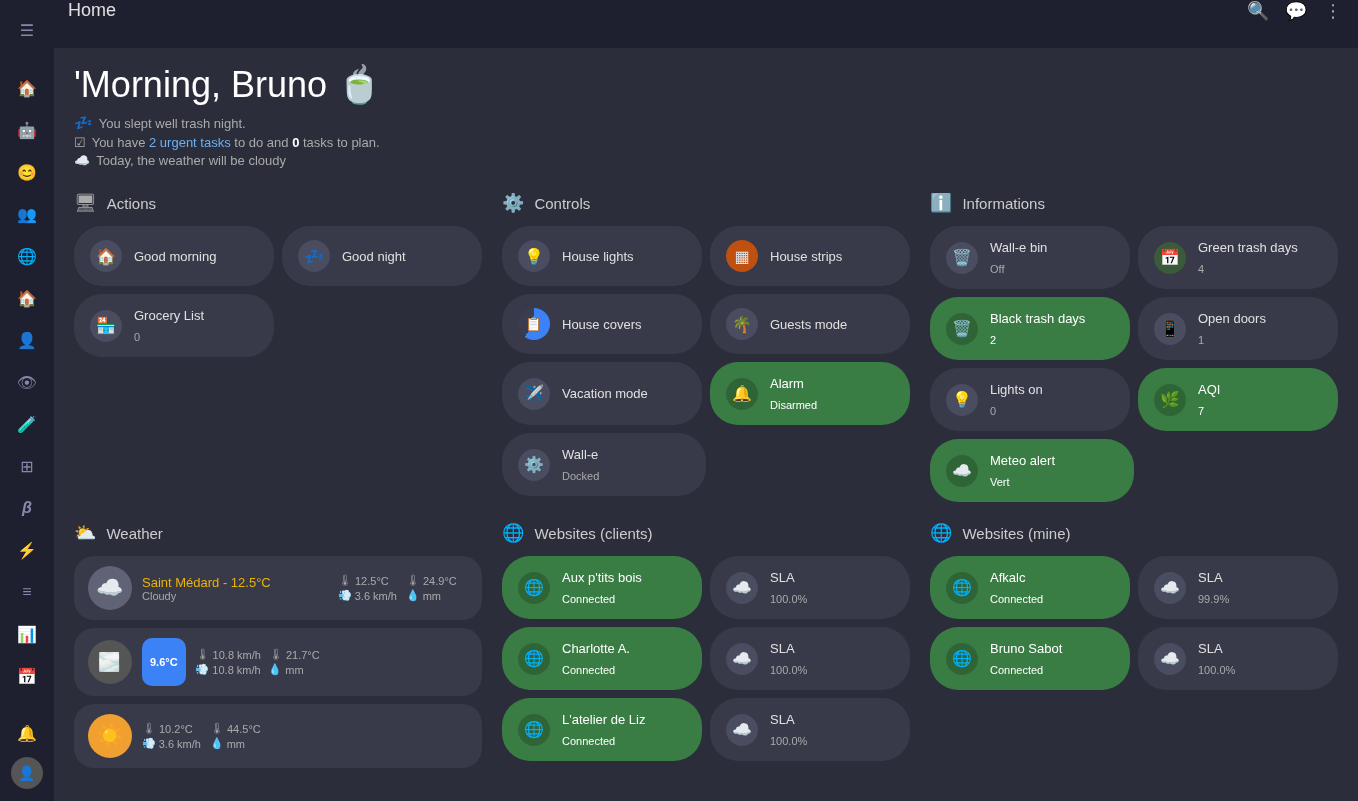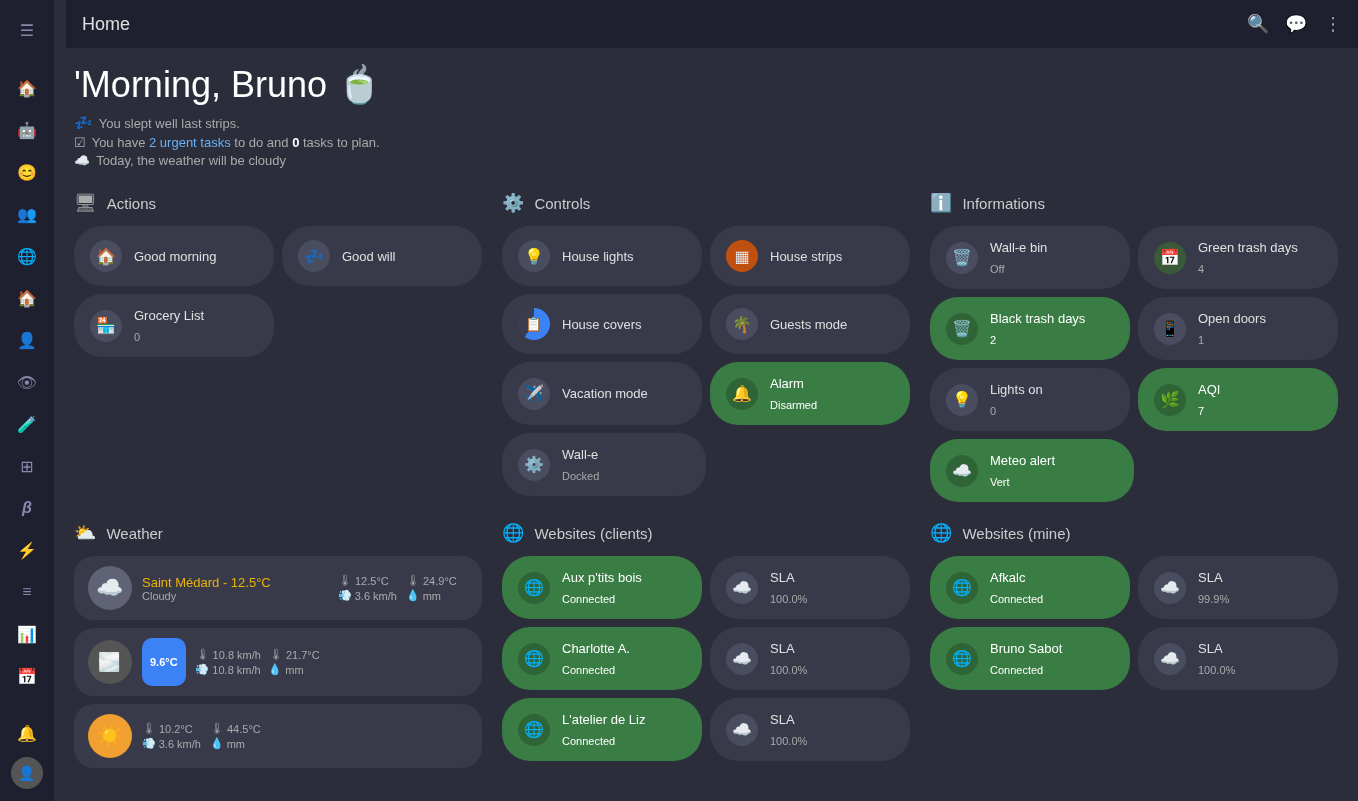--- a/index.html
+++ b/index.html
@@ -43,26 +43,25 @@
       overflow: hidden;
       display: flex;
       align-items: center;
       justify-content: center;
       font-size: 14px;
     }
     
     .topbar {
       position: absolute;
       top: 0;
-      left: 66px;
+      left: 52px;
       right: 0;
       height: 48px;
       background: #1e2030;
       display: flex;
-      align-items: center;
       padding: 0 16px;
       gap: 12px;
       z-index: 10;
     }
     .topbar-title {
       font-size: 18px;
       font-weight: 400;
       color: #e0e0e0;
       flex: 1;
     }
@@ -264,21 +263,21 @@
     <span style="cursor:pointer;">⋮</span>
   </div>
 </div>
 
 <div class="main">
 
   <div class="greeting-section">
     <div class="greeting-title">'Morning, Bruno 🍵</div>
     <div class="greeting-line">
       <span style="font-size:15px;">💤</span>
-      <span>You slept well last strips.</span>
+      <span>You slept well trash night.</span>
     </div>
     <div class="greeting-line">
       <span>☑</span>
       <span>
         You have <a href="#">2 urgent tasks</a> to do and <strong>0</strong> tasks to plan.
       </span>
     </div>
     <div class="greeting-line">
       <span>☁️</span>
       <span>Today, the weather will be cloudy</span>
@@ -295,21 +294,21 @@
       <div class="card-grid">
         <div class="card">
           <div class="card-icon">🏠</div>
           <div class="card-text">
             <div class="card-title">Good morning</div>
           </div>
         </div>
         <div class="card">
           <div class="card-icon">💤</div>
           <div class="card-text">
-            <div class="card-title">Good will</div>
+            <div class="card-title">Good night</div>
           </div>
         </div>
         <div class="card">
           <div class="card-icon">🏪</div>
           <div class="card-text">
             <div class="card-title">Grocery List</div>
             <div class="card-sub">0</div>
           </div>
         </div>
       </div>

